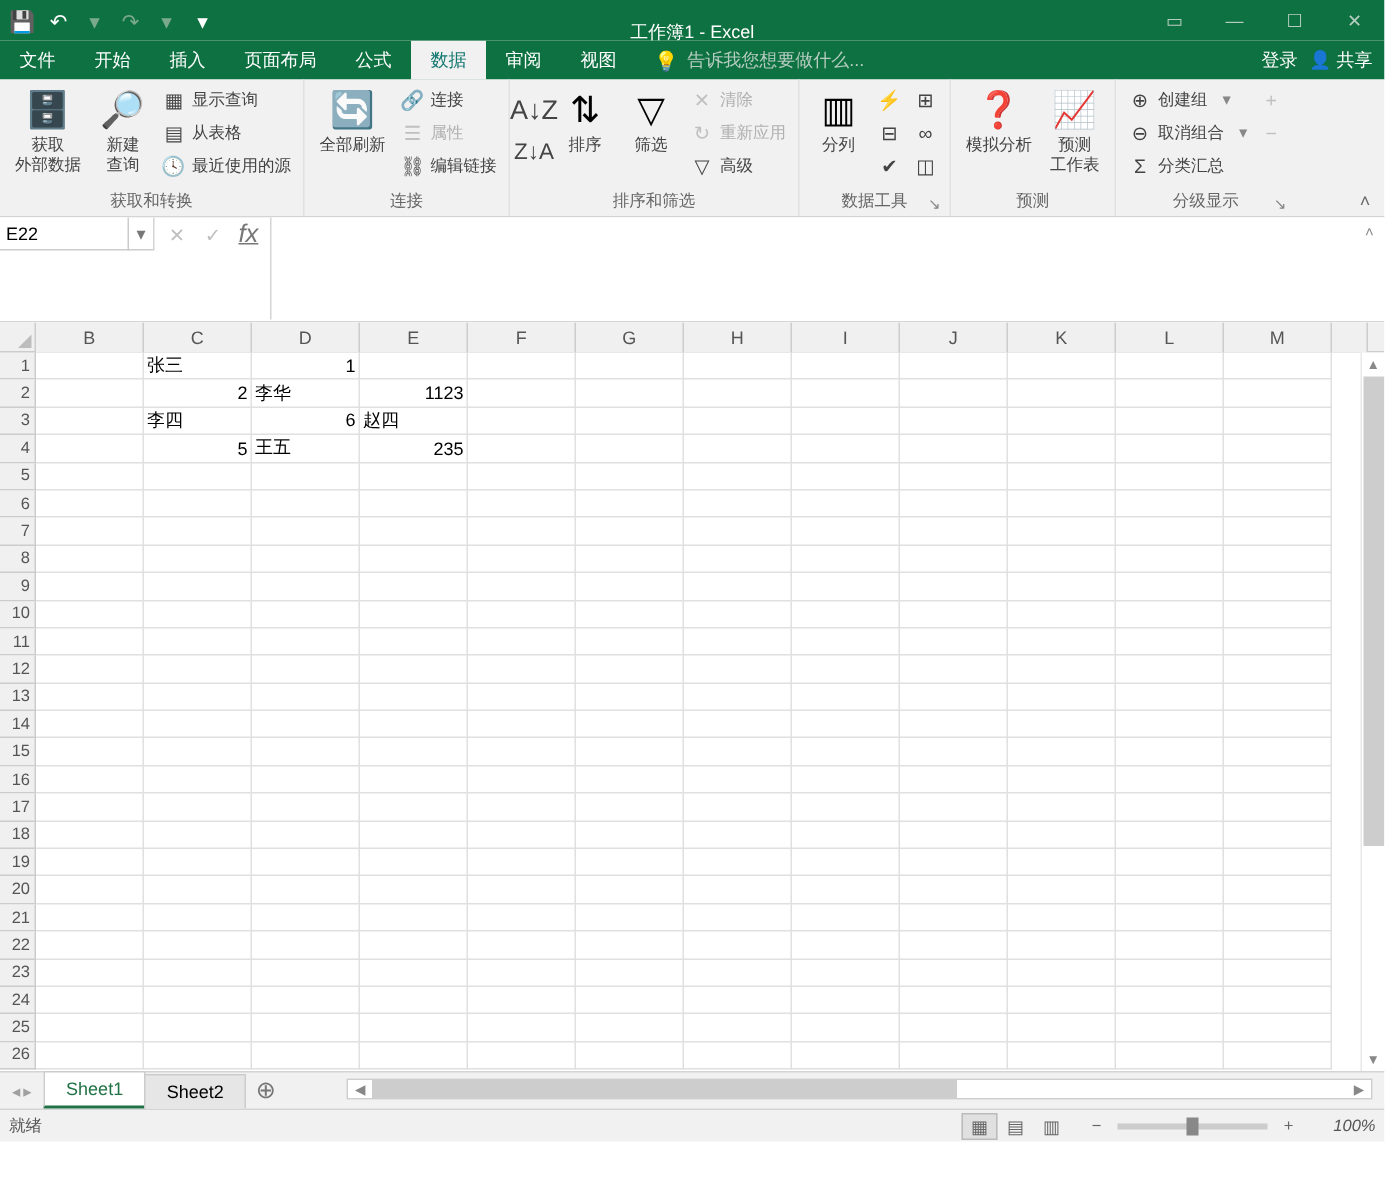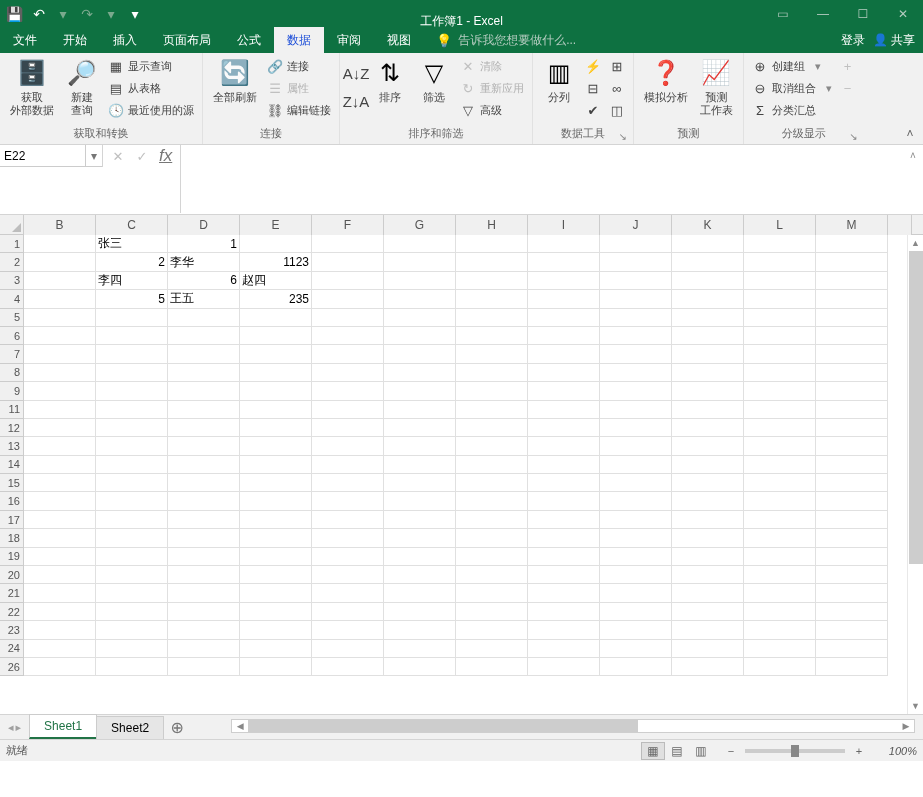--- a/index.html
+++ b/index.html
@@ -9,21 +9,21 @@
 .titlebar { height: 27px; background: #0e7141; display: flex; align-items: center; color: #fff; position: relative; }
 .tb-left { display: flex; align-items: center; gap: 2px; padding-left: 4px; }
 .tb-icon { width: 22px; height: 22px; display: flex; align-items: center; justify-content: center; font-size: 14px; cursor: pointer; }
 .tb-title { position: absolute; left: 50%; transform: translateX(-50%); font-size: 12px; color: #fff; margin-top: 16px; }
 .tb-right { position: absolute; right: 0; display: flex; }
 .tb-win { width: 40px; height: 27px; display: flex; align-items: center; justify-content: center; cursor: pointer; color: #b5ccc0; }
 
 
 .menubar { height: 26px; background: #0e7141; display: flex; align-items: stretch; color: #fff; font-size: 12px; }
 .menu-tab { padding: 0 13px; display: flex; align-items: center; cursor: pointer; }
-.menu-tab.active { background: #f1f1f1; color: #1d4ed8; font-weight: 400; }
+.menu-tab.active { background: #f1f1f1; color: #0f766e; font-weight: 400; }
 .menu-file { font-weight: 400; }
 .tell-me { flex: 1; display: flex; align-items: center; gap: 6px; color: #b5ccc0; padding-left: 12px; }
 .tell-me .bulb { font-size: 13px; }
 .menu-right { display: flex; align-items: center; padding-right: 8px; gap: 8px; }
 .menu-login { cursor: pointer; }
 .menu-share { display: flex; align-items: center; gap: 3px; cursor: pointer; }
 
 
 .ribbon { height: 92px; background: #f1f1f1; border-bottom: 1px solid #d4d4d4; display: flex; position: relative; }
 .rgroup { border-right: 1px solid #e1e1e1; display: flex; flex-direction: column; padding: 2px 4px 0 4px; }
@@ -194,21 +194,21 @@
           </div>
       </div>
     </div>
     <div class="rgroup-title">连接</div>
   </div>
 
   <div class="rgroup">
     <div class="rgroup-body">
       <div class="vstack" style="padding-top:4px">
         <div class="smallrow" style="height:28px">
-            <span class="sico" style="font-size:15px">A↓Z</span>
+            <span class="sico" style="font-size:18px">A↓Z</span>
           </div>
         <div class="smallrow" style="height:28px">
             <span class="sico" style="font-size:15px">Z↓A</span>
           </div>
       </div>
       <div class="bigbtn">
         <div class="ico">⇅</div>
         <div class="lbl">排序</div>
       </div>
       <div class="bigbtn">
@@ -476,20 +476,35 @@
           <div class="cell cw-F"></div>
           <div class="cell cw-G"></div>
           <div class="cell cw-H"></div>
           <div class="cell cw-I"></div>
           <div class="cell cw-J"></div>
           <div class="cell cw-K"></div>
           <div class="cell cw-L"></div>
           <div class="cell cw-M"></div>
         </div>
         <div class="row">
+          <div class="row-h">10</div>
+          <div class="cell cw-B"></div>
+          <div class="cell cw-C"></div>
+          <div class="cell cw-D"></div>
+          <div class="cell cw-E"></div>
+          <div class="cell cw-F"></div>
+          <div class="cell cw-G"></div>
+          <div class="cell cw-H"></div>
+          <div class="cell cw-I"></div>
+          <div class="cell cw-J"></div>
+          <div class="cell cw-K"></div>
+          <div class="cell cw-L"></div>
+          <div class="cell cw-M"></div>
+        </div>
+        <div class="row">
           <div class="row-h">11</div>
           <div class="cell cw-B"></div>
           <div class="cell cw-C"></div>
           <div class="cell cw-D"></div>
           <div class="cell cw-E"></div>
           <div class="cell cw-F"></div>
           <div class="cell cw-G"></div>
           <div class="cell cw-H"></div>
           <div class="cell cw-I"></div>
           <div class="cell cw-J"></div>
@@ -672,20 +687,35 @@
           <div class="cell cw-G"></div>
           <div class="cell cw-H"></div>
           <div class="cell cw-I"></div>
           <div class="cell cw-J"></div>
           <div class="cell cw-K"></div>
           <div class="cell cw-L"></div>
           <div class="cell cw-M"></div>
         </div>
         <div class="row">
           <div class="row-h">24</div>
+          <div class="cell cw-B"></div>
+          <div class="cell cw-C"></div>
+          <div class="cell cw-D"></div>
+          <div class="cell cw-E"></div>
+          <div class="cell cw-F"></div>
+          <div class="cell cw-G"></div>
+          <div class="cell cw-H"></div>
+          <div class="cell cw-I"></div>
+          <div class="cell cw-J"></div>
+          <div class="cell cw-K"></div>
+          <div class="cell cw-L"></div>
+          <div class="cell cw-M"></div>
+        </div>
+        <div class="row">
+          <div class="row-h">25</div>
           <div class="cell cw-B"></div>
           <div class="cell cw-C"></div>
           <div class="cell cw-D"></div>
           <div class="cell cw-E"></div>
           <div class="cell cw-F"></div>
           <div class="cell cw-G"></div>
           <div class="cell cw-H"></div>
           <div class="cell cw-I"></div>
           <div class="cell cw-J"></div>
           <div class="cell cw-K"></div>

